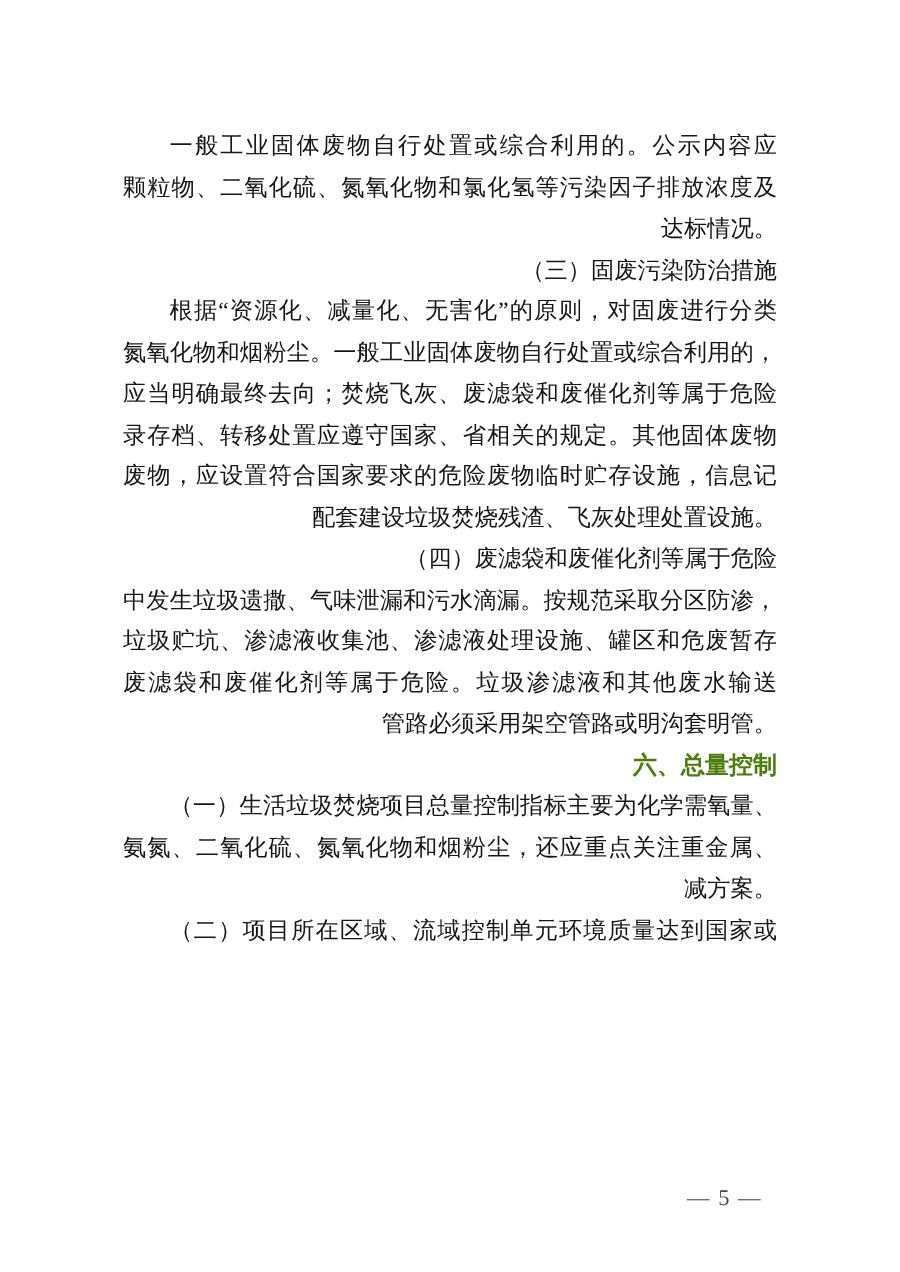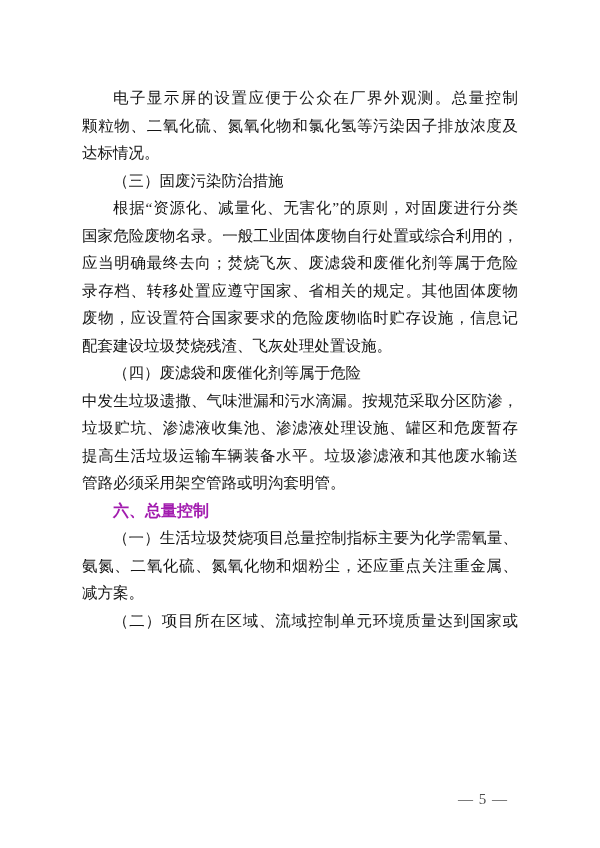--- a/index.html
+++ b/index.html
@@ -20,69 +20,69 @@
     top: 84px;
     left: 82px;
     width: 436px;
     color: #161616;
     font-size: 15.5px;
   }
   .ln {
     height: 27.5px;
     line-height: 27.5px;
     white-space: nowrap;
-    text-align: left;
+    text-align: right;
   }
   .ln.j {
     white-space: normal;
     text-align: justify;
     text-align-last: justify;
     text-justify: inter-character;
     overflow: hidden;
   }
   .ln.ind {
     padding-left: 31px;
   }
   .ln.chapter {
     font-family: "Liberation Sans", "DejaVu Sans", sans-serif;
     font-weight: 700;
     font-size: 16px;
-    color: #a21caf;
+    color: #4d7c0f;
   }
   .footer {
     position: absolute;
     top: 789px;
     right: 92px;
     height: 20px;
     line-height: 20px;
     font-size: 15px;
     color: #4d4d4d;
     letter-spacing: 1px;
     font-family: "Liberation Serif", "DejaVu Serif", serif;
   }
 </style>
 </head>
 <body>
 
 <div class="page">
   <div class="content">
-    <div class="ln ind j">电子显示屏的设置应便于公众在厂界外观测。总量控制</div>
+    <div class="ln ind j">一般工业固体废物自行处置或综合利用的。公示内容应</div>
     <div class="ln j">颗粒物、二氧化硫、氮氧化物和氯化氢等污染因子排放浓度及</div>
     <div class="ln">达标情况。</div>
     <div class="ln ind">（三）固废污染防治措施</div>
     <div class="ln ind j">根据“资源化、减量化、无害化”的原则，对固废进行分类</div>
-    <div class="ln j">国家危险废物名录。一般工业固体废物自行处置或综合利用的，</div>
+    <div class="ln j">氮氧化物和烟粉尘。一般工业固体废物自行处置或综合利用的，</div>
     <div class="ln j">应当明确最终去向；焚烧飞灰、废滤袋和废催化剂等属于危险</div>
     <div class="ln j">录存档、转移处置应遵守国家、省相关的规定。其他固体废物</div>
     <div class="ln j">废物，应设置符合国家要求的危险废物临时贮存设施，信息记</div>
     <div class="ln">配套建设垃圾焚烧残渣、飞灰处理处置设施。</div>
     <div class="ln ind">（四）废滤袋和废催化剂等属于危险</div>
     <div class="ln j">中发生垃圾遗撒、气味泄漏和污水滴漏。按规范采取分区防渗，</div>
     <div class="ln j">垃圾贮坑、渗滤液收集池、渗滤液处理设施、罐区和危废暂存</div>
-    <div class="ln j">提高生活垃圾运输车辆装备水平。垃圾渗滤液和其他废水输送</div>
+    <div class="ln j">废滤袋和废催化剂等属于危险。垃圾渗滤液和其他废水输送</div>
     <div class="ln">管路必须采用架空管路或明沟套明管。</div>
     <div class="ln ind chapter">六、总量控制</div>
     <div class="ln ind j">（一）生活垃圾焚烧项目总量控制指标主要为化学需氧量、</div>
     <div class="ln j">氨氮、二氧化硫、氮氧化物和烟粉尘，还应重点关注重金属、</div>
     <div class="ln">减方案。</div>
     <div class="ln ind j">（二）项目所在区域、流域控制单元环境质量达到国家或</div>
   </div>
 
   <div class="footer">— 5 —</div>
 </div>

